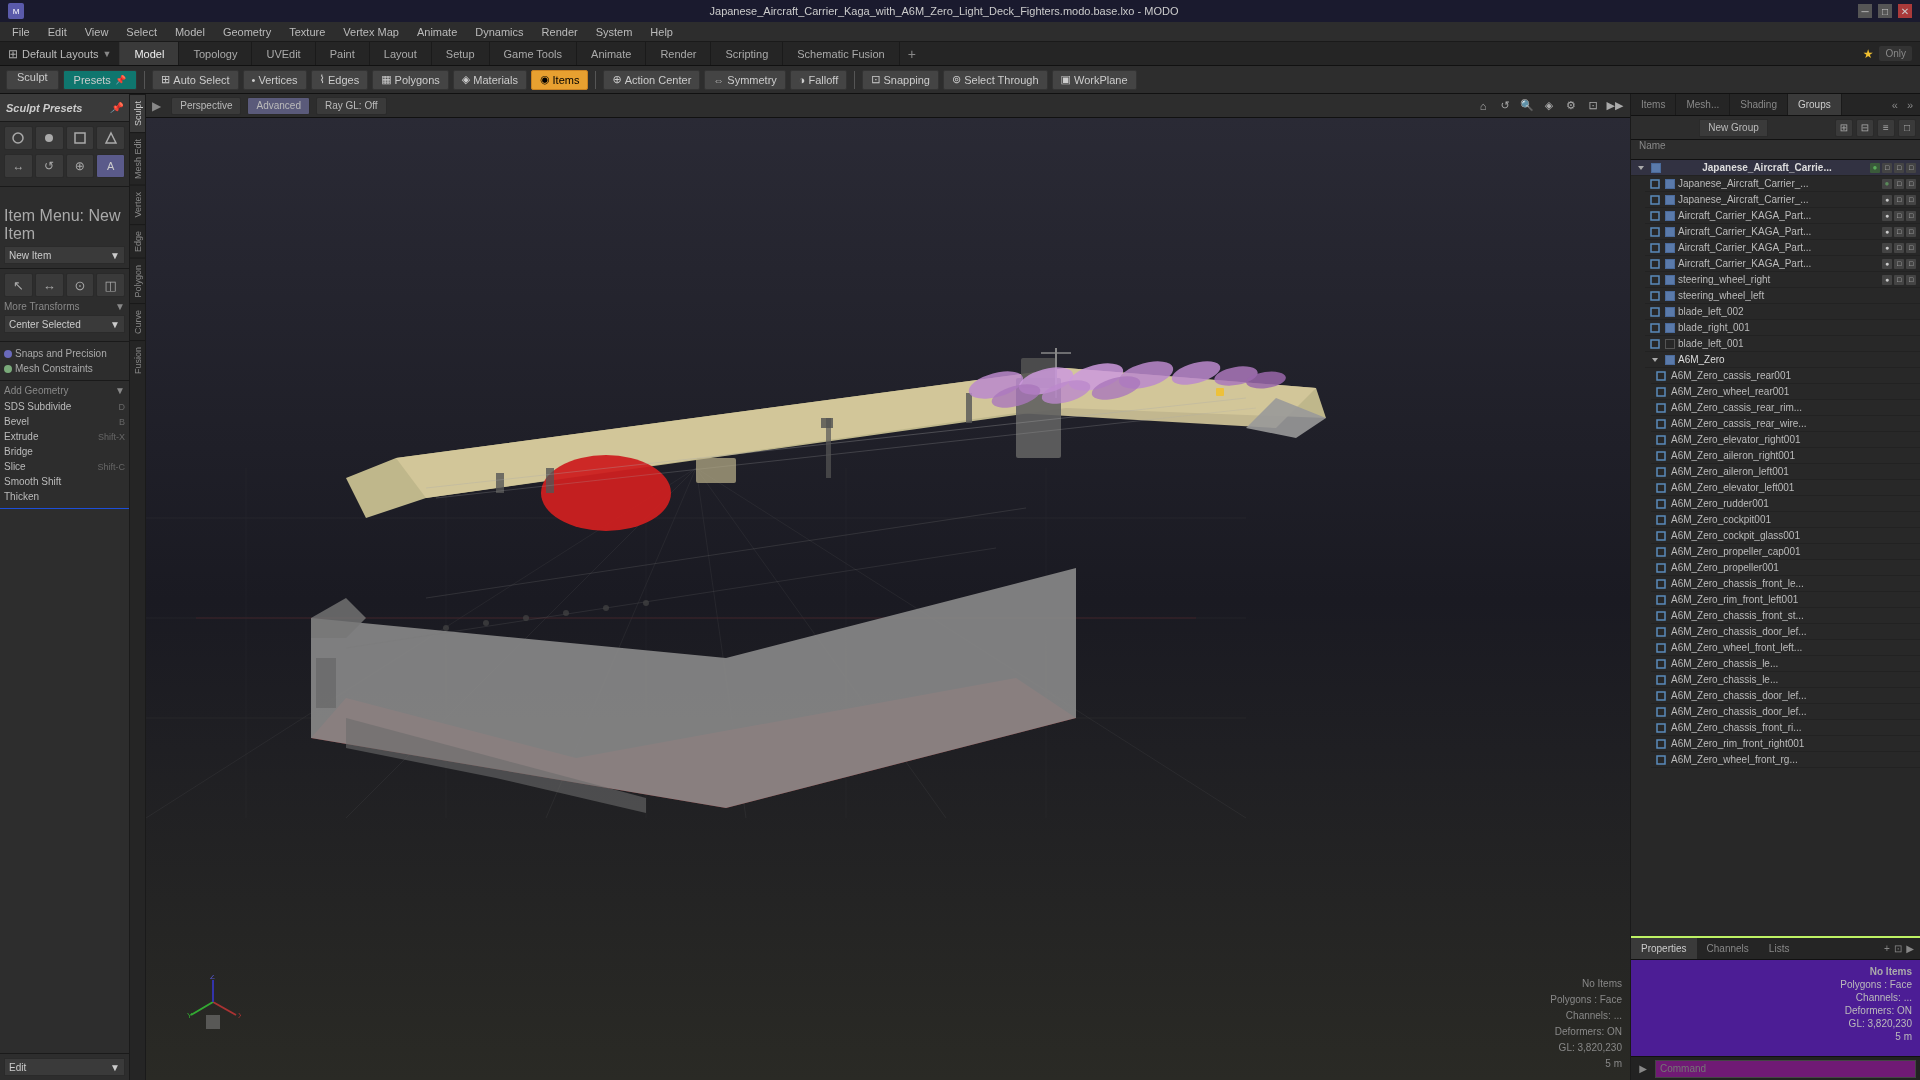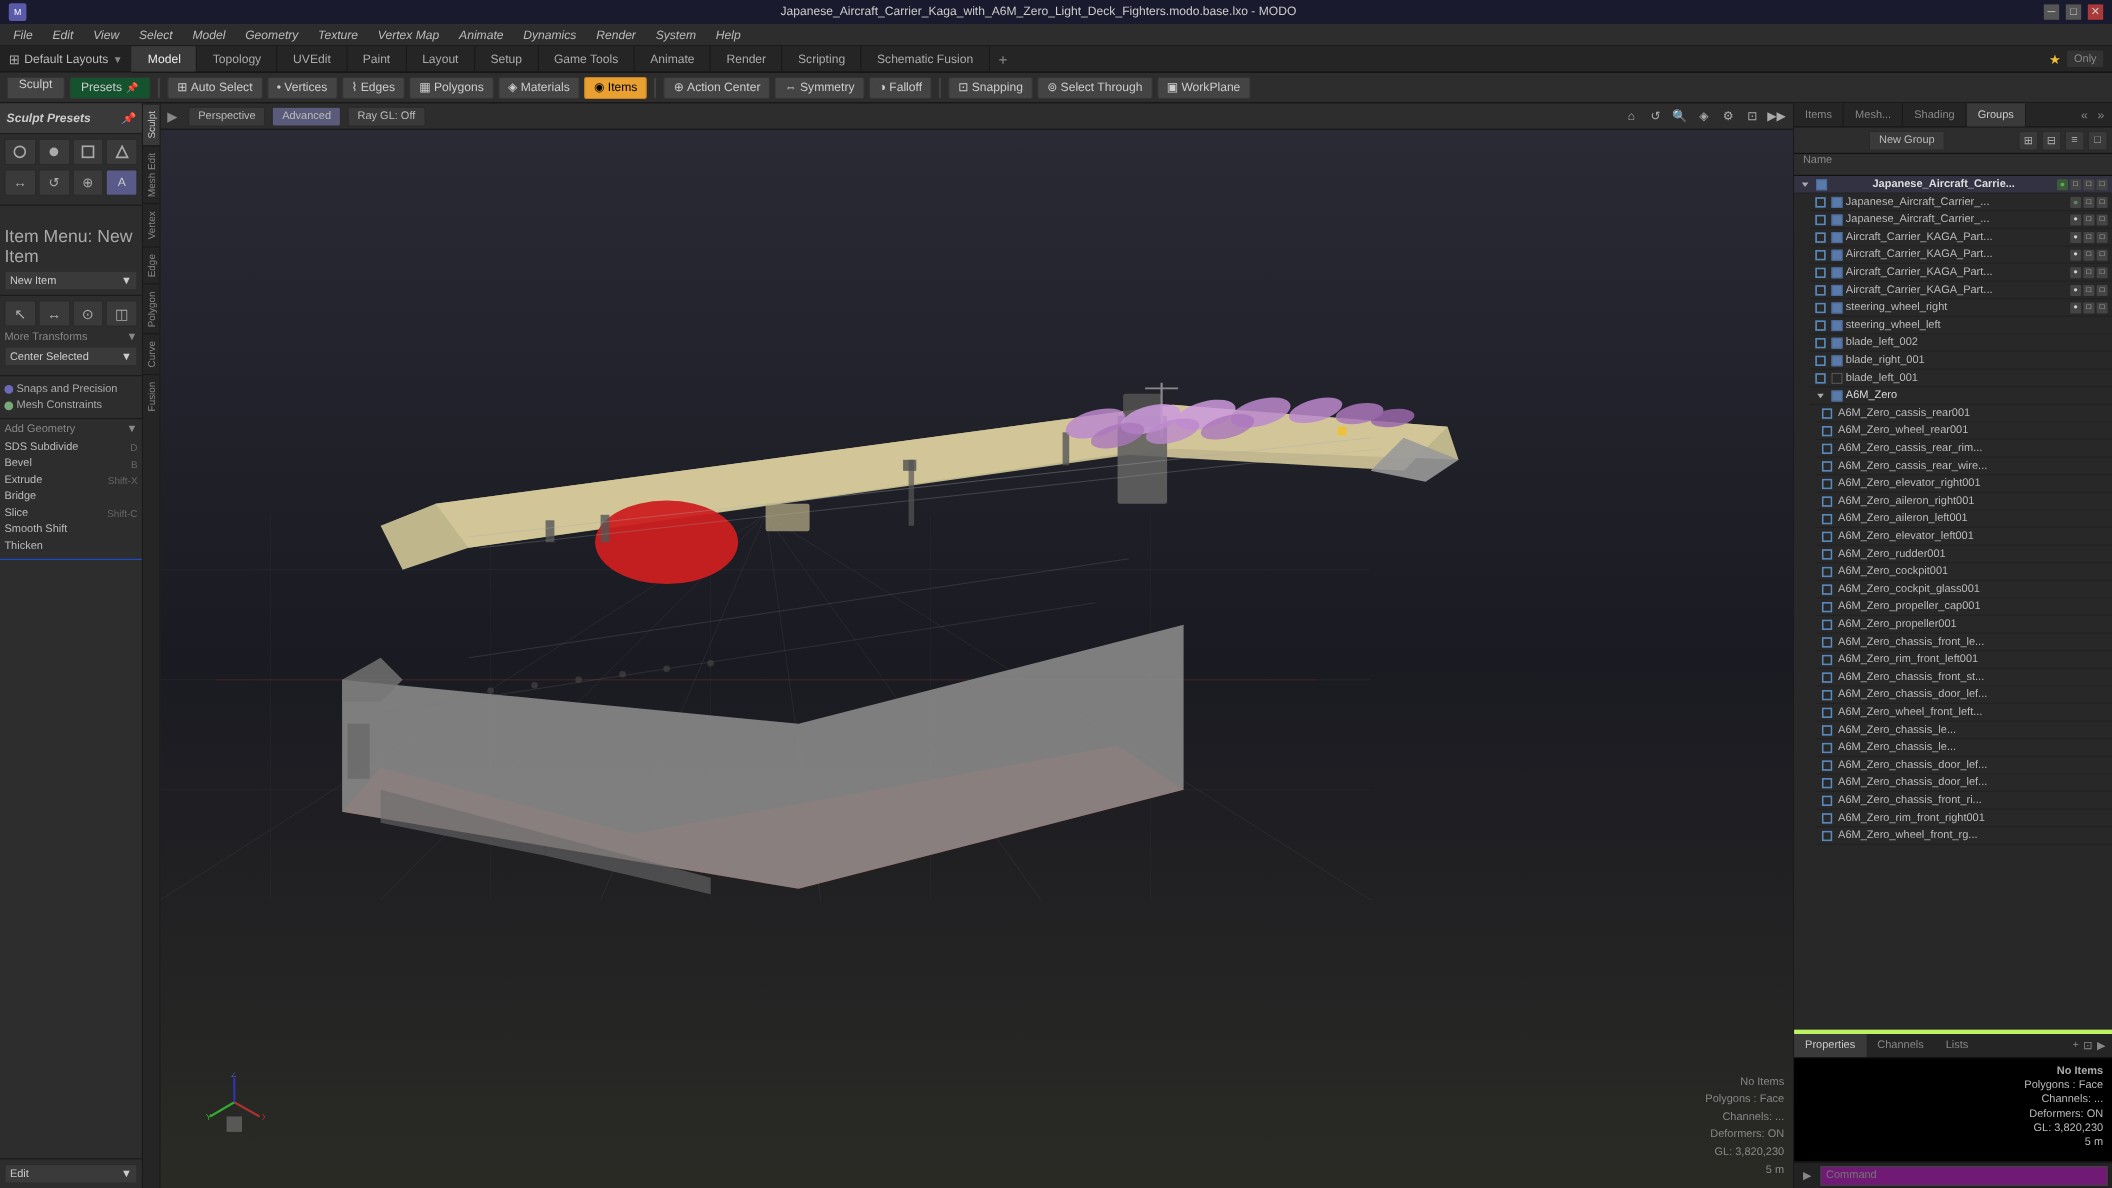--- a/index.html
+++ b/index.html
@@ -5,21 +5,21 @@
     * { margin: 0; padding: 0; box-sizing: border-box; }
     body { width: 1920px; height: 1080px; overflow: hidden; background: #3a3a3a; font-family: 'Segoe UI', Arial, sans-serif; font-size: 11px; color: #ccc; }
 
     
     #titlebar { height: 22px; background: #1a1a2e; display: flex; align-items: center; padding: 0 8px; justify-content: space-between; }
     #titlebar-controls { display: flex; gap: 6px; }
     #titlebar-controls span { width: 14px; height: 14px; background: #555; display: flex; align-items: center; justify-content: center; font-size: 10px; cursor: pointer; color: #ccc; }
 
     
     #menubar { height: 20px; background: #2d2d2d; display: flex; align-items: center; padding: 0 4px; gap: 2px; border-bottom: 1px solid #1a1a1a; }
-    .menu-item { padding: 1px 8px; font-size: 11px; color: #bbb; cursor: pointer; font-style: italic; }
+    .menu-item { padding: 1px 8px; font-size: 11px; color: #bbb; cursor: pointer; }
 
     
     #tabbar { height: 24px; background: #252525; display: flex; align-items: stretch; border-bottom: 1px solid #111; }
     .tab-btn { padding: 0 14px; font-size: 11px; color: #aaa; cursor: pointer; display: flex; align-items: center; border-right: 1px solid #1a1a1a; }
     .tab-btn.active { background: #3a3a3a; color: #eee; }
     #tabbar-right { margin-left: auto; display: flex; align-items: center; padding-right: 8px; gap: 6px; }
     .plus-tab { padding: 0 8px; font-size: 14px; color: #888; cursor: pointer; display: flex; align-items: center; }
 
     
     #toolbar { height: 28px; background: #2d2d2d; display: flex; align-items: center; padding: 0 6px; gap: 4px; border-bottom: 1px solid #111; }
@@ -95,21 +95,21 @@
     .vis-icon { width: 10px; height: 10px; border-radius: 1px; background: #444; display: flex; align-items: center; justify-content: center; font-size: 7px; }
     .item-indent { margin-left: 14px; justify-content: space-between; }
     .item-indent2 { margin-left: 20px; }
 
     
     ::-webkit-scrollbar { width: 8px; height: 8px; }
     ::-webkit-scrollbar-track { background: #1a1a1a; }
     ::-webkit-scrollbar-thumb { background: #555; border-radius: 2px; }
 
     
-    #bottom-right { height: 120px; background: #000000; border-top: 4px solid #bef264; }
+    #bottom-right { height: 120px; background: #4c1d95; border-top: 2px solid #bef264; }
     #bottom-right-tabs { height: 22px; background: #252525; display: flex; border-bottom: 1px solid #111; }
     .br-tab { padding: 0 10px; font-size: 10px; color: #888; cursor: pointer; display: flex; align-items: center; }
     .br-tab.active { background: #3a3a3a; color: #ccc; }
     #properties-content { padding: 6px 8px; font-size: 10px; color: #888; }
     .prop-row { display: flex; justify-content: flex-end; margin-bottom: 2px; }
     .prop-value { color: #bbb; min-width: 80px; text-align: right; }
 
     #command-bar { height: 24px; background: #222; display: flex; align-items: center; padding: 0 4px; border-top: 1px solid #111; }
     .cmd-icon { width: 16px; height: 16px; display: flex; align-items: center; justify-content: center; color: #888; font-size: 10px; cursor: pointer; margin-right: 4px; }
     .cmd-input { flex: 1; height: 18px; background: #701a75; border: 1px solid #444; color: #bbb; font-size: 10px; padding: 0 4px; outline: none; }
@@ -119,21 +119,21 @@
 
     
     #axis-indicator { position: absolute; bottom: 30px; left: 30px; width: 50px; height: 50px; }
 
     
     .item-check { width: 10px; height: 10px; border: 1px solid #555; margin-right: 3px; display: flex; align-items: center; justify-content: center; flex-shrink: 0; }
     .item-check.checked { background: #5a7aaa; border-color: #4a6a9a; }
 
     .eye-icon { color: #5a8a5a; font-size: 8px; }
     .sculpt-btn { height: 20px; padding: 0 10px; background: #444; border: 1px solid #333; color: #ccc; font-size: 11px; cursor: pointer; border-radius: 2px; }
-    .presets-btn { height: 20px; padding: 0 10px; background: #14532d; border: 1px solid #333; color: #ccc; font-size: 11px; cursor: pointer; border-radius: 2px; display: flex; align-items: center; gap: 4px; }
+    .presets-btn { height: 20px; padding: 0 10px; background: #0f766e; border: 1px solid #333; color: #ccc; font-size: 11px; cursor: pointer; border-radius: 2px; display: flex; align-items: center; gap: 4px; }
 
     .vtab-container { width: 16px; background: #252525; display: flex; flex-direction: column; border-right: 1px solid #1a1a1a; }
   </style>
 </head>
 <body>
 
 <div id="titlebar">
   <div style="width:16px;height:16px;background:#5a5aaa;border-radius:2px;margin-right:6px;font-size:8px;display:flex;align-items:center;justify-content:center;color:#fff;">M</div>
   <span id="titlebar-text">Japanese_Aircraft_Carrier_Kaga_with_A6M_Zero_Light_Deck_Fighters.modo.base.lxo - MODO</span>
   <div id="titlebar-controls">

